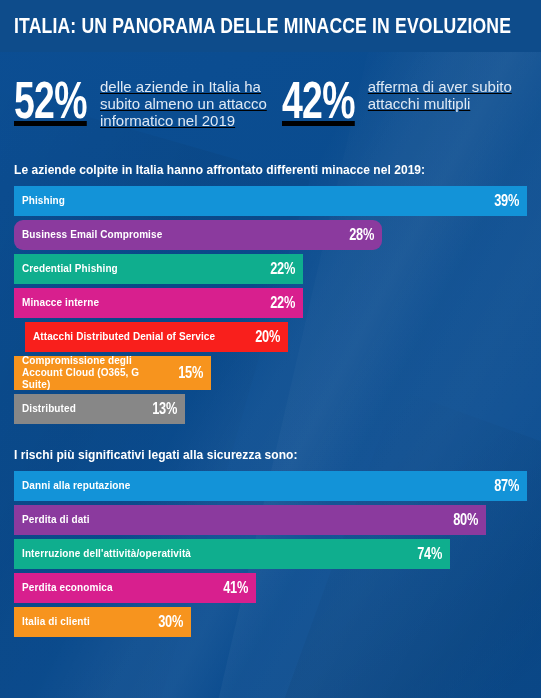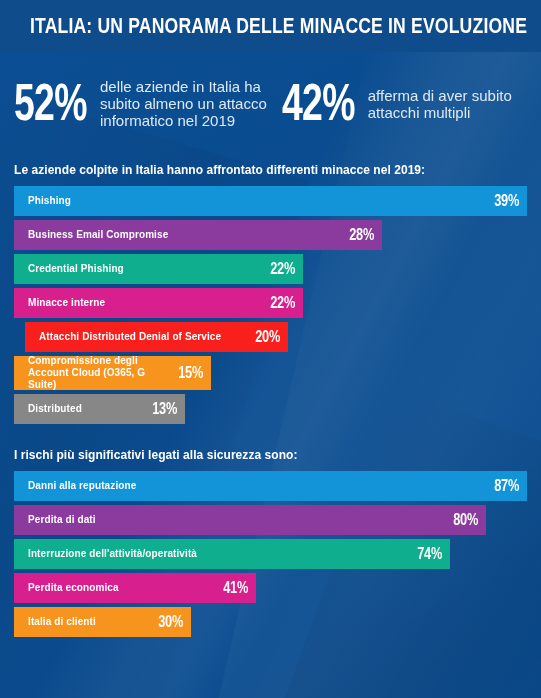--- a/index.html
+++ b/index.html
@@ -52,21 +52,21 @@
     transform: rotate(20deg);
   }
 
   
   .header {
     position: relative;
     height: 52px;
     background: #0e4c8b;
     display: flex;
     align-items: center;
-    padding-left: 30px;
+    padding-left: 14px;
     box-sizing: border-box;
   }
   .header-title {
     color: #ffffff;
     font-size: 22px;
     font-weight: bold;
     letter-spacing: 0.2px;
     transform: scaleX(0.80);
     transform-origin: left center;
     white-space: nowrap;
@@ -75,21 +75,22 @@
 
   
   .stats-row {
     position: relative;
     display: flex;
     padding: 20px 14px 0 14px;
     box-sizing: border-box;
   }
   .stat {
     display: flex;
-    align-items: center;
+    align-items: flex-start;
+    text-decoration: underline;
   }
   .stat.first { width: 285px; }
   .stat-value {
     color: #ffffff;
     font-size: 52px;
     line-height: 52px;
     font-weight: bold;
     transform: scaleX(0.72);
     transform-origin: left top;
     white-space: nowrap;
@@ -127,21 +128,21 @@
     position: relative;
     height: 30px;
   }
   .bar-row.tall { height: 34px; }
   .bar {
     position: relative;
     height: 100%;
     display: flex;
     align-items: center;
     justify-content: space-between;
-    padding: 0 8px 0 14px;
+    padding: 0 8px 0 8px;
     box-sizing: border-box;
     min-width: 60px;
   }
   .bar-label {
     color: #ffffff;
     font-size: 10px;
     font-weight: bold;
     line-height: 12px;
     white-space: pre-line;
     letter-spacing: 0.1px;
@@ -184,21 +185,21 @@
   <div class="section" style="margin-top:34px;">
     <div class="section-heading">Le aziende colpite in Italia hanno affrontato differenti minacce nel 2019:</div>
     <div class="bar-list" id="chart1-bars">
         <div class="bar-row">
           <div class="bar" style="width: 513px; background: rgb(19, 147, 216);">
             <span class="bar-label">Phishing</span>
             <span class="bar-value">39%</span>
           </div>
         </div>
         <div class="bar-row">
-          <div class="bar" style="width: 368px; background: rgb(139, 58, 158);">
+          <div class="bar" style="width: 368px; background: rgb(139, 58, 158); border-radius: 9px;">
             <span class="bar-label">Business Email Compromise</span>
             <span class="bar-value">28%</span>
           </div>
         </div>
         <div class="bar-row">
           <div class="bar" style="width: 289px; background: rgb(15, 174, 142); gap: 10px;">
             <span class="bar-label">Credential Phishing</span>
             <span class="bar-value">22%</span>
           </div>
         </div>

